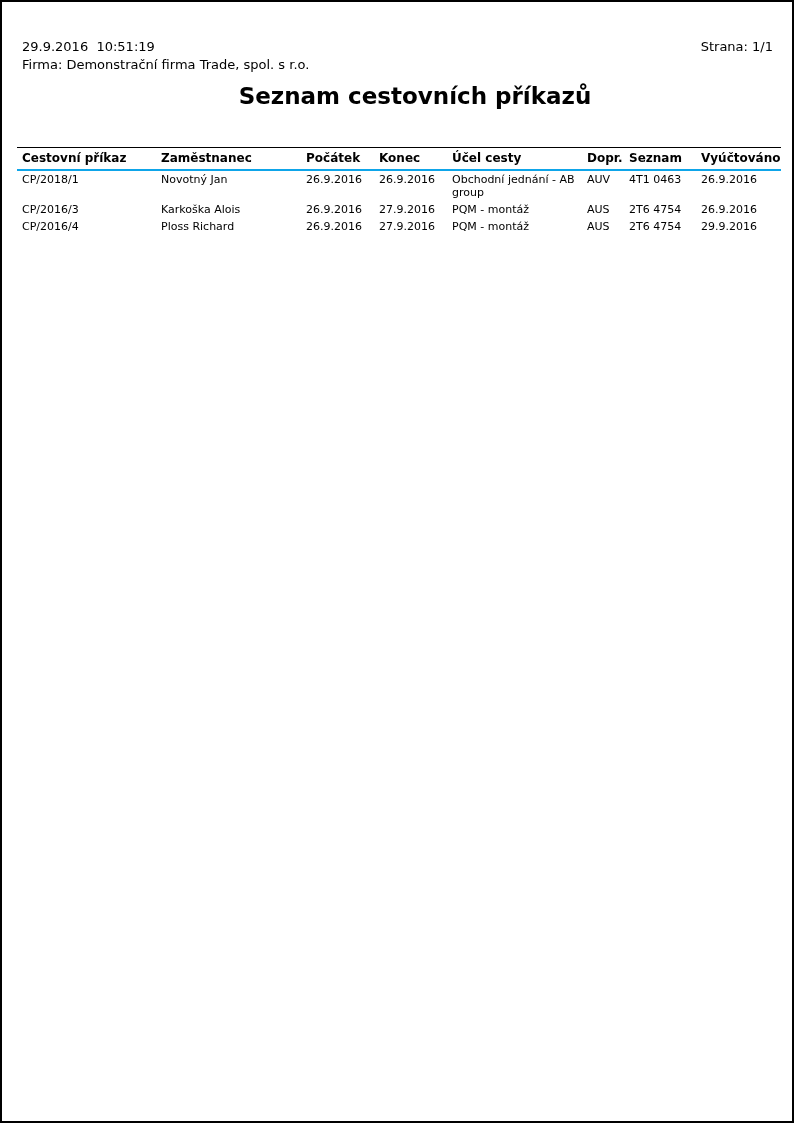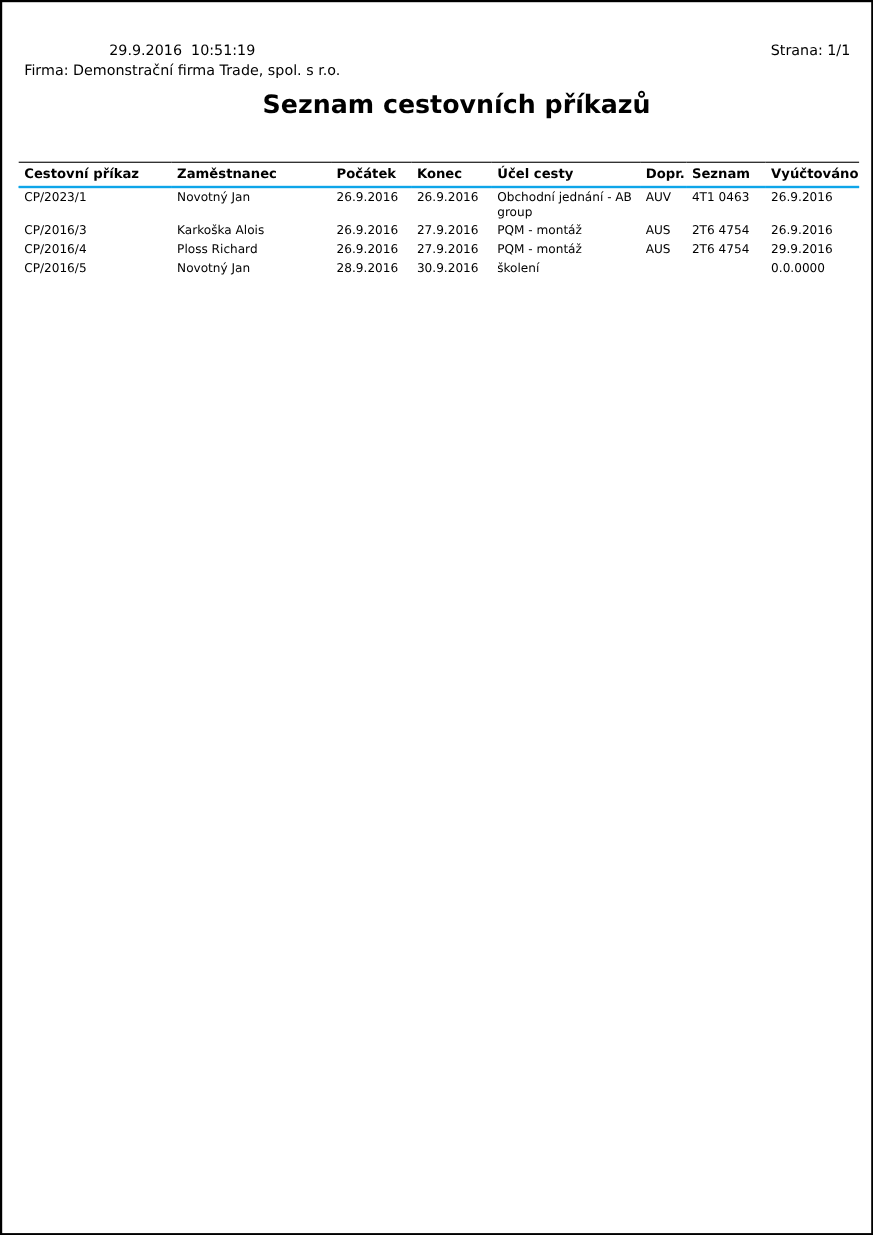--- a/index.html
+++ b/index.html
@@ -15,21 +15,21 @@
     overflow: hidden;
   }
   .report-header {
     display: flex;
     justify-content: space-between;
     align-items: flex-start;
     margin: 36px 19px 0 20px;
   }
   .report-header .left-block { line-height: 18px; font-size: 13px; }
   .report-header .right-block { line-height: 18px; font-size: 13px; }
-  .datetime { white-space: pre; text-align: center; }
+  .datetime { white-space: pre; }
   .report-title {
     margin-top: 8px;
     text-align: center;
     font-size: 23px;
     font-weight: bold;
     line-height: 28px;
     padding-left: 36px;
   }
   table.orders {
     margin: 37px 15px 0 15px;
@@ -91,21 +91,21 @@
         <th>Počátek</th>
         <th>Konec</th>
         <th>Účel cesty</th>
         <th>Dopr.</th>
         <th>Seznam</th>
         <th>Vyúčtováno</th>
       </tr>
     </thead>
     <tbody>
       <tr>
-        <td>CP/2023/1</td>
+        <td>CP/2018/1</td>
         <td>Novotný Jan</td>
         <td>26.9.2016</td>
         <td>26.9.2016</td>
         <td>Obchodní jednání - AB group</td>
         <td>AUV</td>
         <td>4T1 0463</td>
         <td>26.9.2016</td>
       </tr>
       <tr>
         <td>CP/2016/3</td>
@@ -120,26 +120,16 @@
       <tr>
         <td>CP/2016/4</td>
         <td>Ploss Richard</td>
         <td>26.9.2016</td>
         <td>27.9.2016</td>
         <td>PQM - montáž</td>
         <td>AUS</td>
         <td>2T6 4754</td>
         <td>29.9.2016</td>
       </tr>
-      <tr>
-        <td>CP/2016/5</td>
-        <td>Novotný Jan</td>
-        <td>28.9.2016</td>
-        <td>30.9.2016</td>
-        <td>školení</td>
-        <td></td>
-        <td></td>
-        <td>0.0.0000</td>
-      </tr>
     </tbody>
   </table>
 
 </div>
 
 </body></html>

